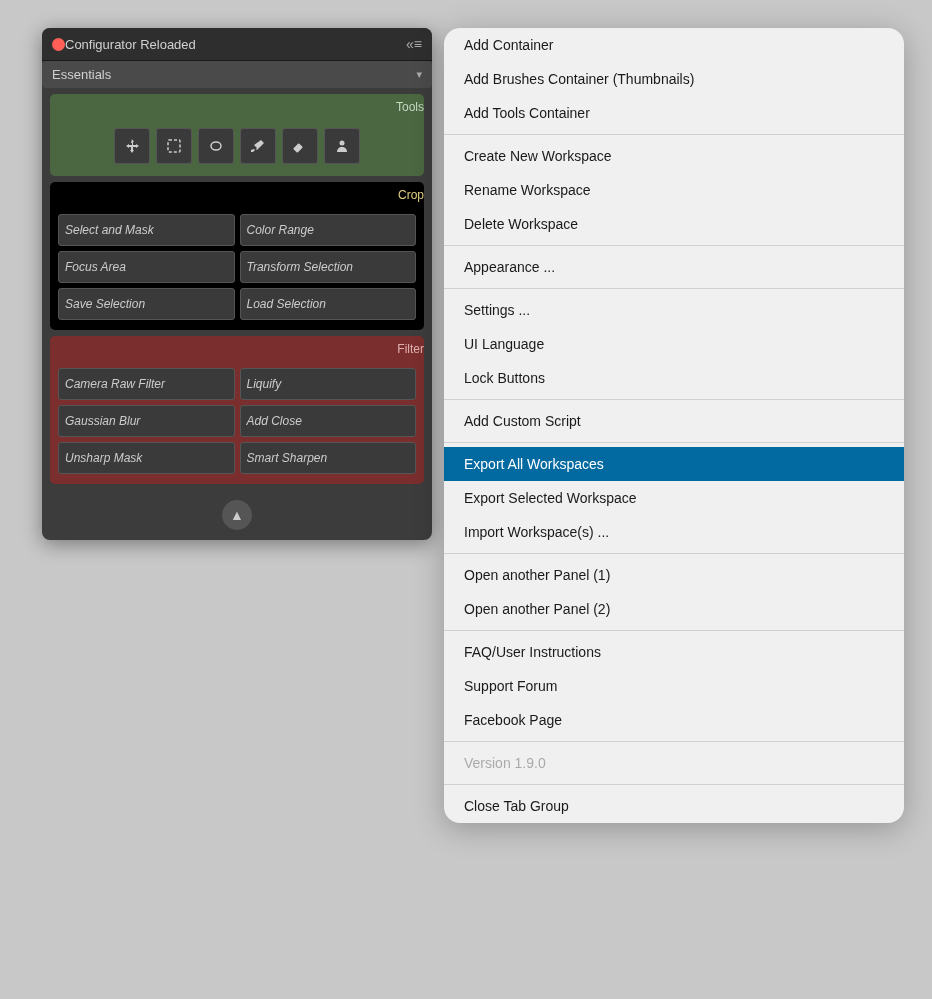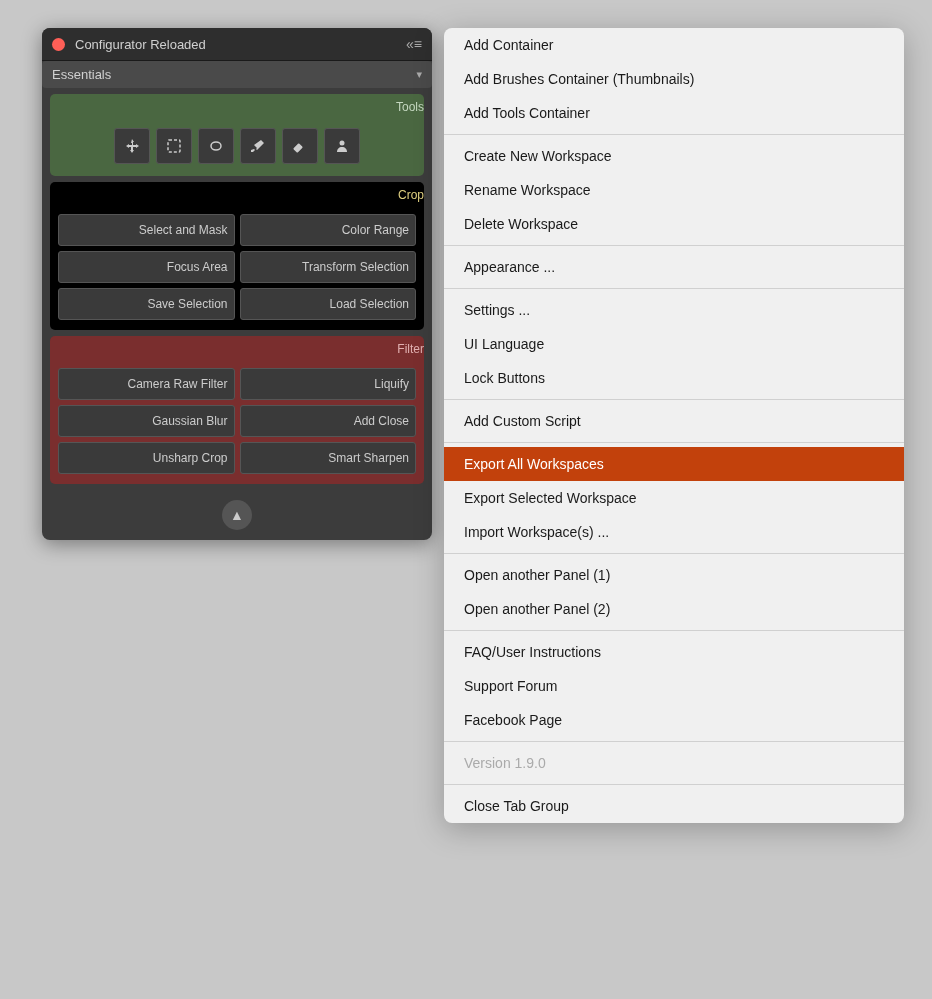--- a/index.html
+++ b/index.html
@@ -41,21 +41,20 @@
       display: inline-block;
       cursor: pointer;
     }
 
     .panel-title {
       color: #d0d0d0;
       font-size: 13px;
       font-weight: 500;
       flex: 1;
       text-align: left;
-      margin-left: 10px;
     }
 
     .panel-menu-btn {
       color: #aaa;
       cursor: pointer;
       font-size: 14px;
     }
 
     .panel-chevron-btn {
       color: #aaa;
@@ -145,22 +144,23 @@
       padding: 6px 8px 10px;
     }
 
     .grid-btn {
       background: #3a3a3a;
       border: 1px solid #555;
       border-radius: 3px;
       color: #ccc;
       font-size: 12px;
       padding: 8px 6px;
-      text-align: right;
-      cursor: pointer;
+      text-align: left;
+      cursor: pointer;
+      font-style: italic;
     }
 
     
     .panel-bottom {
       display: flex;
       justify-content: center;
       padding: 10px;
     }
 
     .panel-up-btn {
@@ -176,35 +176,35 @@
       font-size: 14px;
     }
 
     
     .context-menu {
       position: absolute;
       left: 444px;
       top: 28px;
       width: 460px;
       background: #f0f0f0;
-      border-radius: 8px;
+      border-radius: 16px;
       box-shadow: 0 6px 30px rgba(0,0,0,0.25);
       overflow: hidden;
     }
 
     .menu-item {
       padding: 9px 20px;
       font-size: 14px;
       color: #1a1a1a;
       cursor: pointer;
       white-space: nowrap;
     }
 
     .menu-item.highlighted {
-      background: #c2410c;
+      background: #0369a1;
       color: #fff;
     }
 
     .menu-item.disabled {
       color: #aaa;
       cursor: default;
     }
 
     .menu-divider {
       height: 1px;
@@ -278,21 +278,21 @@
     </div>
   </div>
 
   <div class="section section-filter">
     <div class="section-header">Filter</div>
     <div class="btn-grid">
       <div class="grid-btn">Camera Raw Filter</div>
       <div class="grid-btn">Liquify</div>
       <div class="grid-btn">Gaussian Blur</div>
       <div class="grid-btn">Add Close</div>
-      <div class="grid-btn">Unsharp Crop</div>
+      <div class="grid-btn">Unsharp Mask</div>
       <div class="grid-btn">Smart Sharpen</div>
     </div>
   </div>
 
   <div class="panel-bottom">
     <div class="panel-up-btn">
       <span>▲</span>
     </div>
   </div>
 </div>

